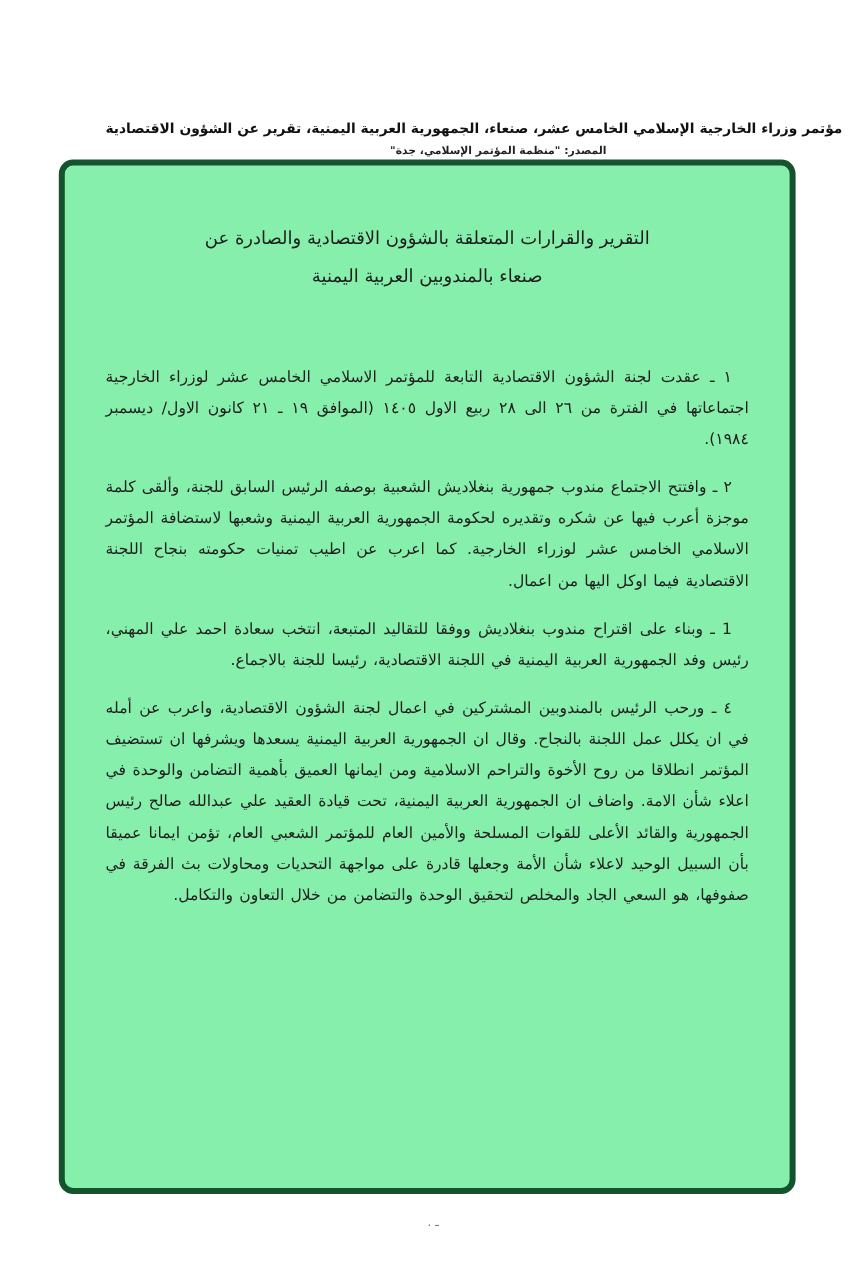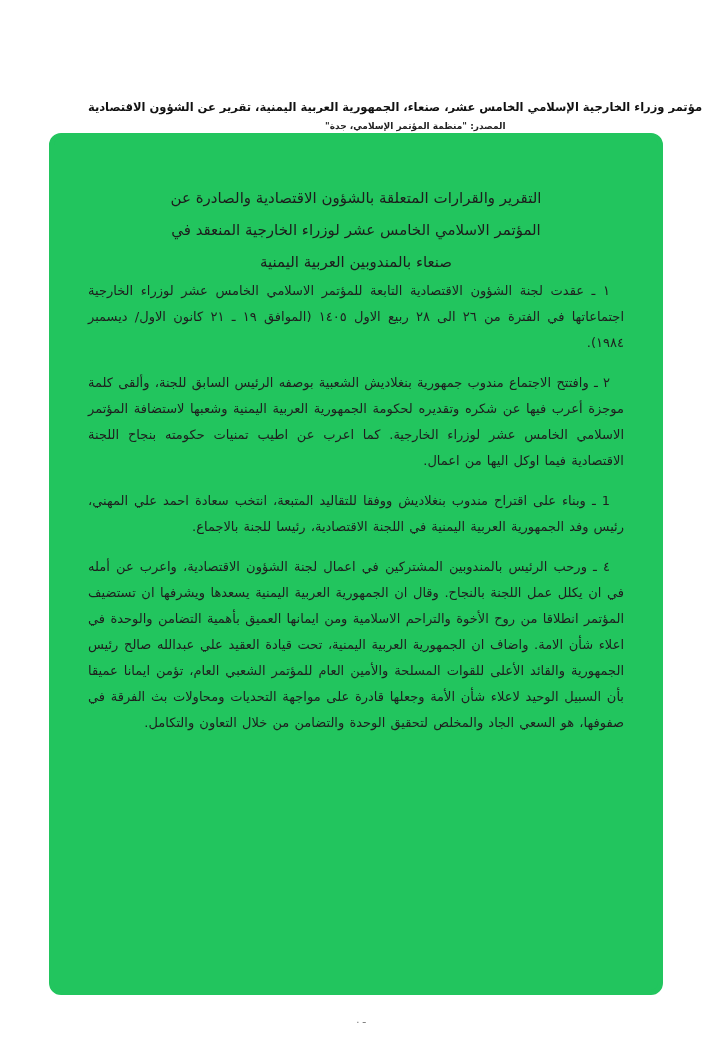--- a/index.html
+++ b/index.html
@@ -42,40 +42,41 @@
     margin-left: 305px;
     text-align: left;
     color: #222222;
   }
   .doc-frame {
     position: absolute;
     top: 133px;
     left: 49px;
     width: 614px;
     height: 862px;
-    border: 5px solid #22c55e;
+    border: 5px solid #14532d;
     border-radius: 12px;
-    background: #22c55e;
+    background: #86efac;
     box-sizing: border-box;
     padding: 44px 34px 20px 34px;
     overflow: hidden;
   }
   .doc-title {
     direction: rtl;
     text-align: center;
     color: #1c1c1c;
     font-size: 15px;
     line-height: 32px;
     margin: 0 40px;
   }
   .doc-title .t-line {
     display: block;
     white-space: nowrap;
   }
   .doc-body {
+    margin-top: 56px;
     direction: rtl;
     color: #1e1e1e;
   }
   .doc-paragraph {
     font-size: 13px;
     line-height: 26px;
     text-align: justify;
     text-align-last: right;
     margin: 0 0 14px 0;
     text-indent: 14px;
@@ -102,21 +103,20 @@
 
   <div class="header">
     <div class="header-line1">مؤتمر وزراء الخارجية الإسلامي الخامس عشر، صنعاء، الجمهورية العربية اليمنية، تقرير عن الشؤون الاقتصادية</div>
     <div class="header-line2">المصدر: "منظمة المؤتمر الإسلامي، جدة"</div>
   </div>
 
   <div class="doc-frame">
 
     <div class="doc-title">
       <span class="t-line">التقرير والقرارات المتعلقة بالشؤون الاقتصادية والصادرة عن</span>
-      <span class="t-line">المؤتمر الاسلامي الخامس عشر لوزراء الخارجية المنعقد في</span>
       <span class="t-line">صنعاء بالمندوبين العربية اليمنية</span>
     </div>
 
     <div class="doc-body">
       <p class="doc-paragraph">١ ـ عقدت لجنة الشؤون الاقتصادية التابعة للمؤتمر الاسلامي الخامس عشر لوزراء الخارجية اجتماعاتها في الفترة من ٢٦ الى ٢٨ ربيع الاول ١٤٠٥ (الموافق ١٩ ـ ٢١ كانون الاول/ ديسمبر ١٩٨٤).</p>
       <p class="doc-paragraph">٢ ـ وافتتح الاجتماع مندوب جمهورية بنغلاديش الشعبية بوصفه الرئيس السابق للجنة، وألقى كلمة موجزة أعرب فيها عن شكره وتقديره لحكومة الجمهورية العربية اليمنية وشعبها لاستضافة المؤتمر الاسلامي الخامس عشر لوزراء الخارجية. كما اعرب عن اطيب تمنيات حكومته بنجاح اللجنة الاقتصادية فيما اوكل اليها من اعمال.</p>
       <p class="doc-paragraph">1 ـ وبناء على اقتراح مندوب بنغلاديش ووفقا للتقاليد المتبعة، انتخب سعادة احمد علي المهني، رئيس وفد الجمهورية العربية اليمنية في اللجنة الاقتصادية، رئيسا للجنة بالاجماع.</p>
       <p class="doc-paragraph">٤ ـ ورحب الرئيس بالمندوبين المشتركين في اعمال لجنة الشؤون الاقتصادية، واعرب عن أمله في ان يكلل عمل اللجنة بالنجاح. وقال ان الجمهورية العربية اليمنية يسعدها ويشرفها ان تستضيف المؤتمر انطلاقا من روح الأخوة والتراحم الاسلامية ومن ايمانها العميق بأهمية التضامن والوحدة في اعلاء شأن الامة. واضاف ان الجمهورية العربية اليمنية، تحت قيادة العقيد علي عبدالله صالح رئيس الجمهورية والقائد الأعلى للقوات المسلحة والأمين العام للمؤتمر الشعبي العام، تؤمن ايمانا عميقا بأن السبيل الوحيد لاعلاء شأن الأمة وجعلها قادرة على مواجهة التحديات ومحاولات بث الفرقة في صفوفها، هو السعي الجاد والمخلص لتحقيق الوحدة والتضامن من خلال التعاون والتكامل.</p>
     </div>
 

